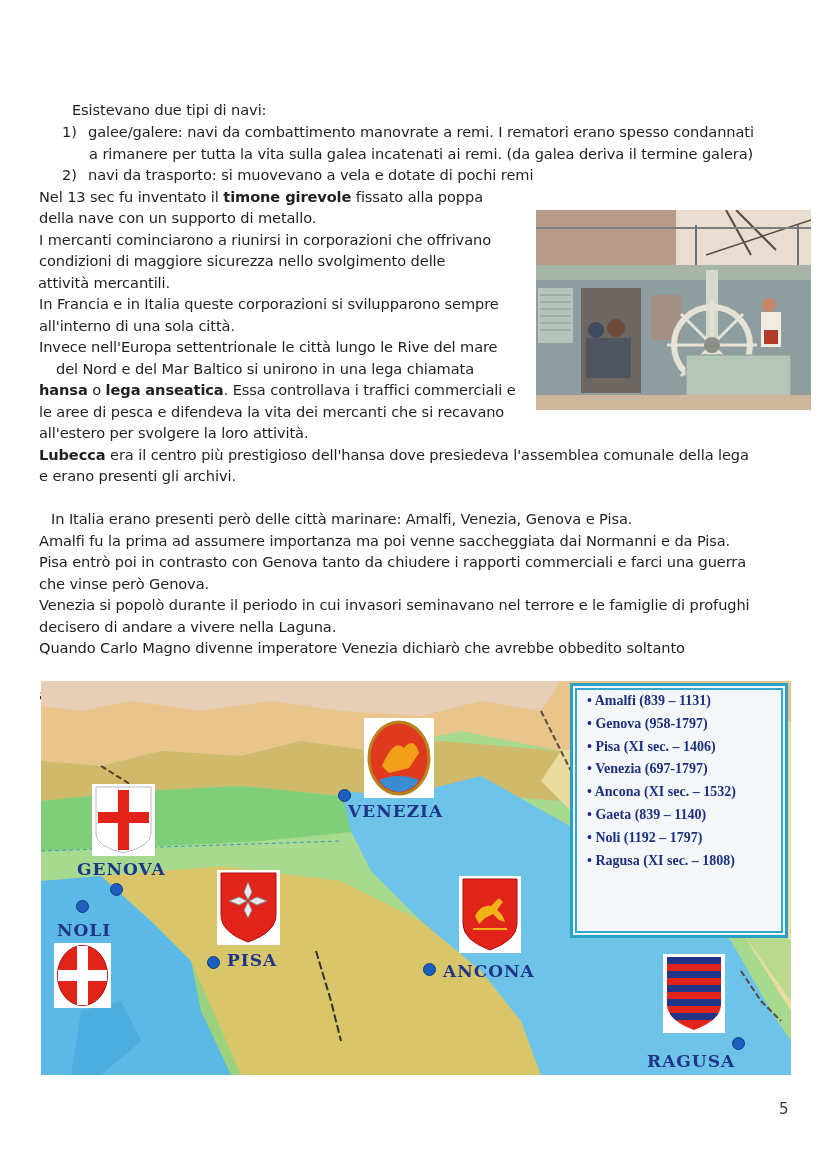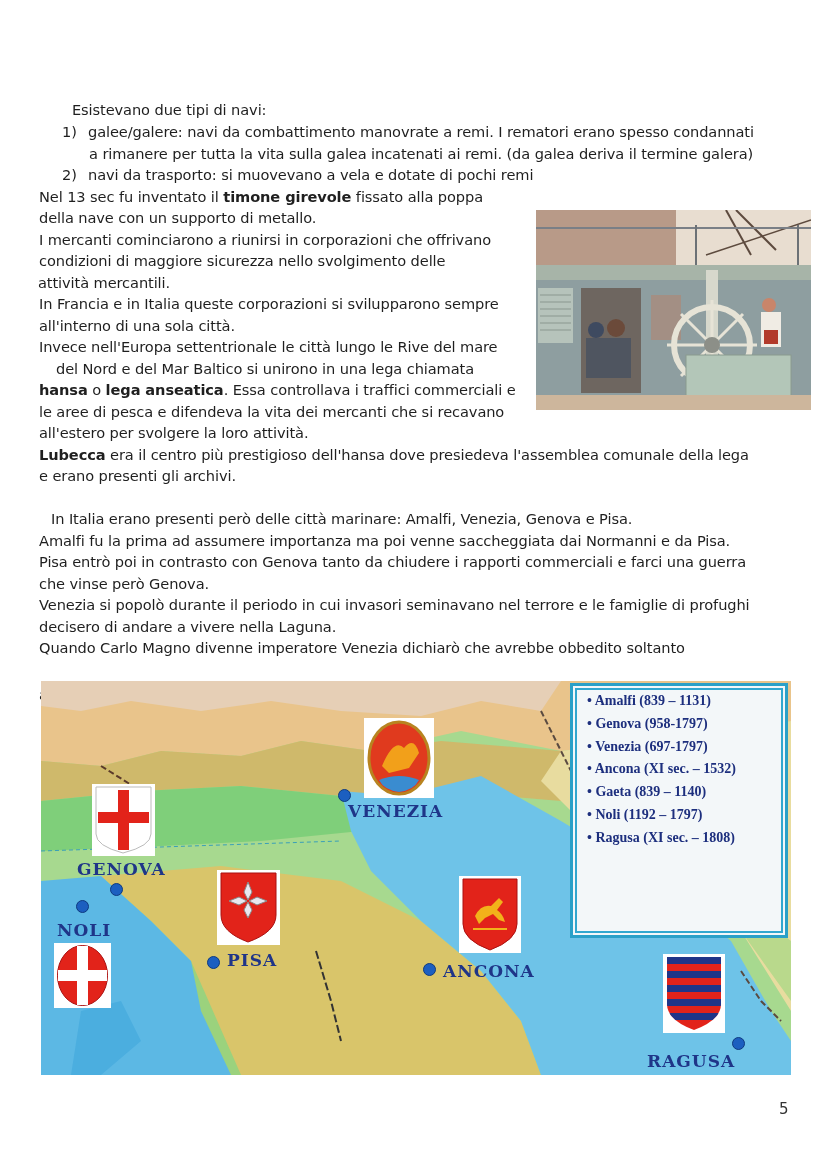--- a/index.html
+++ b/index.html
@@ -214,20 +214,21 @@
       </g>
     </svg>
   </div>
   <div class="dot" style="left:691px; top:356px;"></div>
   <div class="city-label" style="left:606px; top:370px;">RAGUSA</div>
 
   <div class="legend">
     <ul>
       <li>Amalfi (839 – 1131)</li>
       <li>Genova (958-1797)</li>
+      <li>Pisa (XI sec. – 1406)</li>
       <li>Venezia (697-1797)</li>
       <li>Ancona (XI sec. – 1532)</li>
       <li>Gaeta (839 – 1140)</li>
       <li>Noli (1192 – 1797)</li>
       <li>Ragusa (XI sec. – 1808)</li>
     </ul>
   </div>
 </div>
 
 <div class="page-num">5</div>

